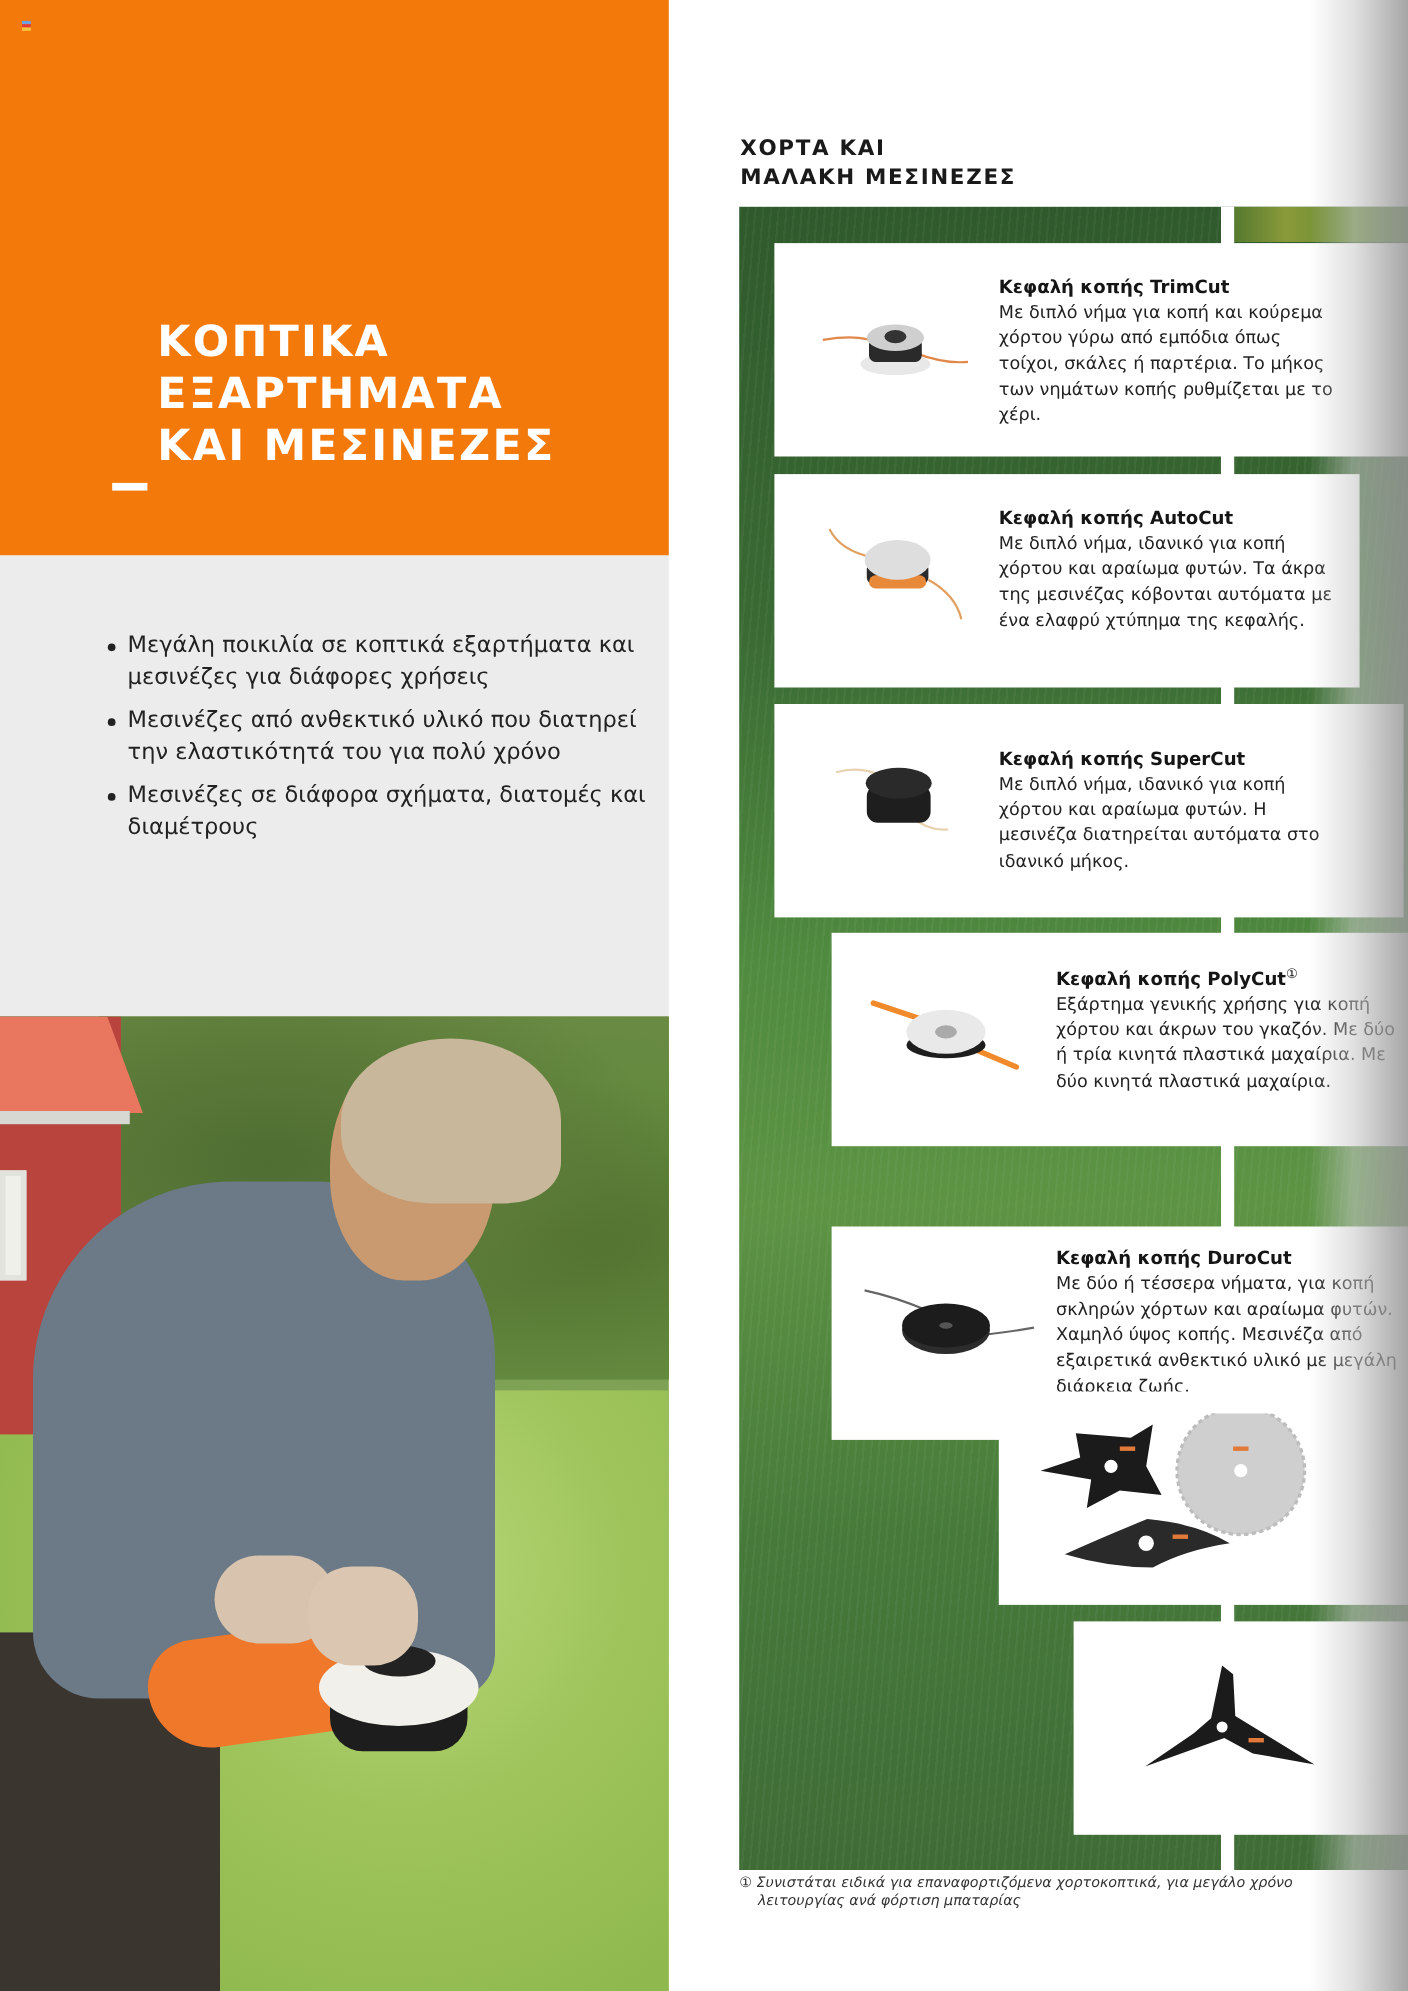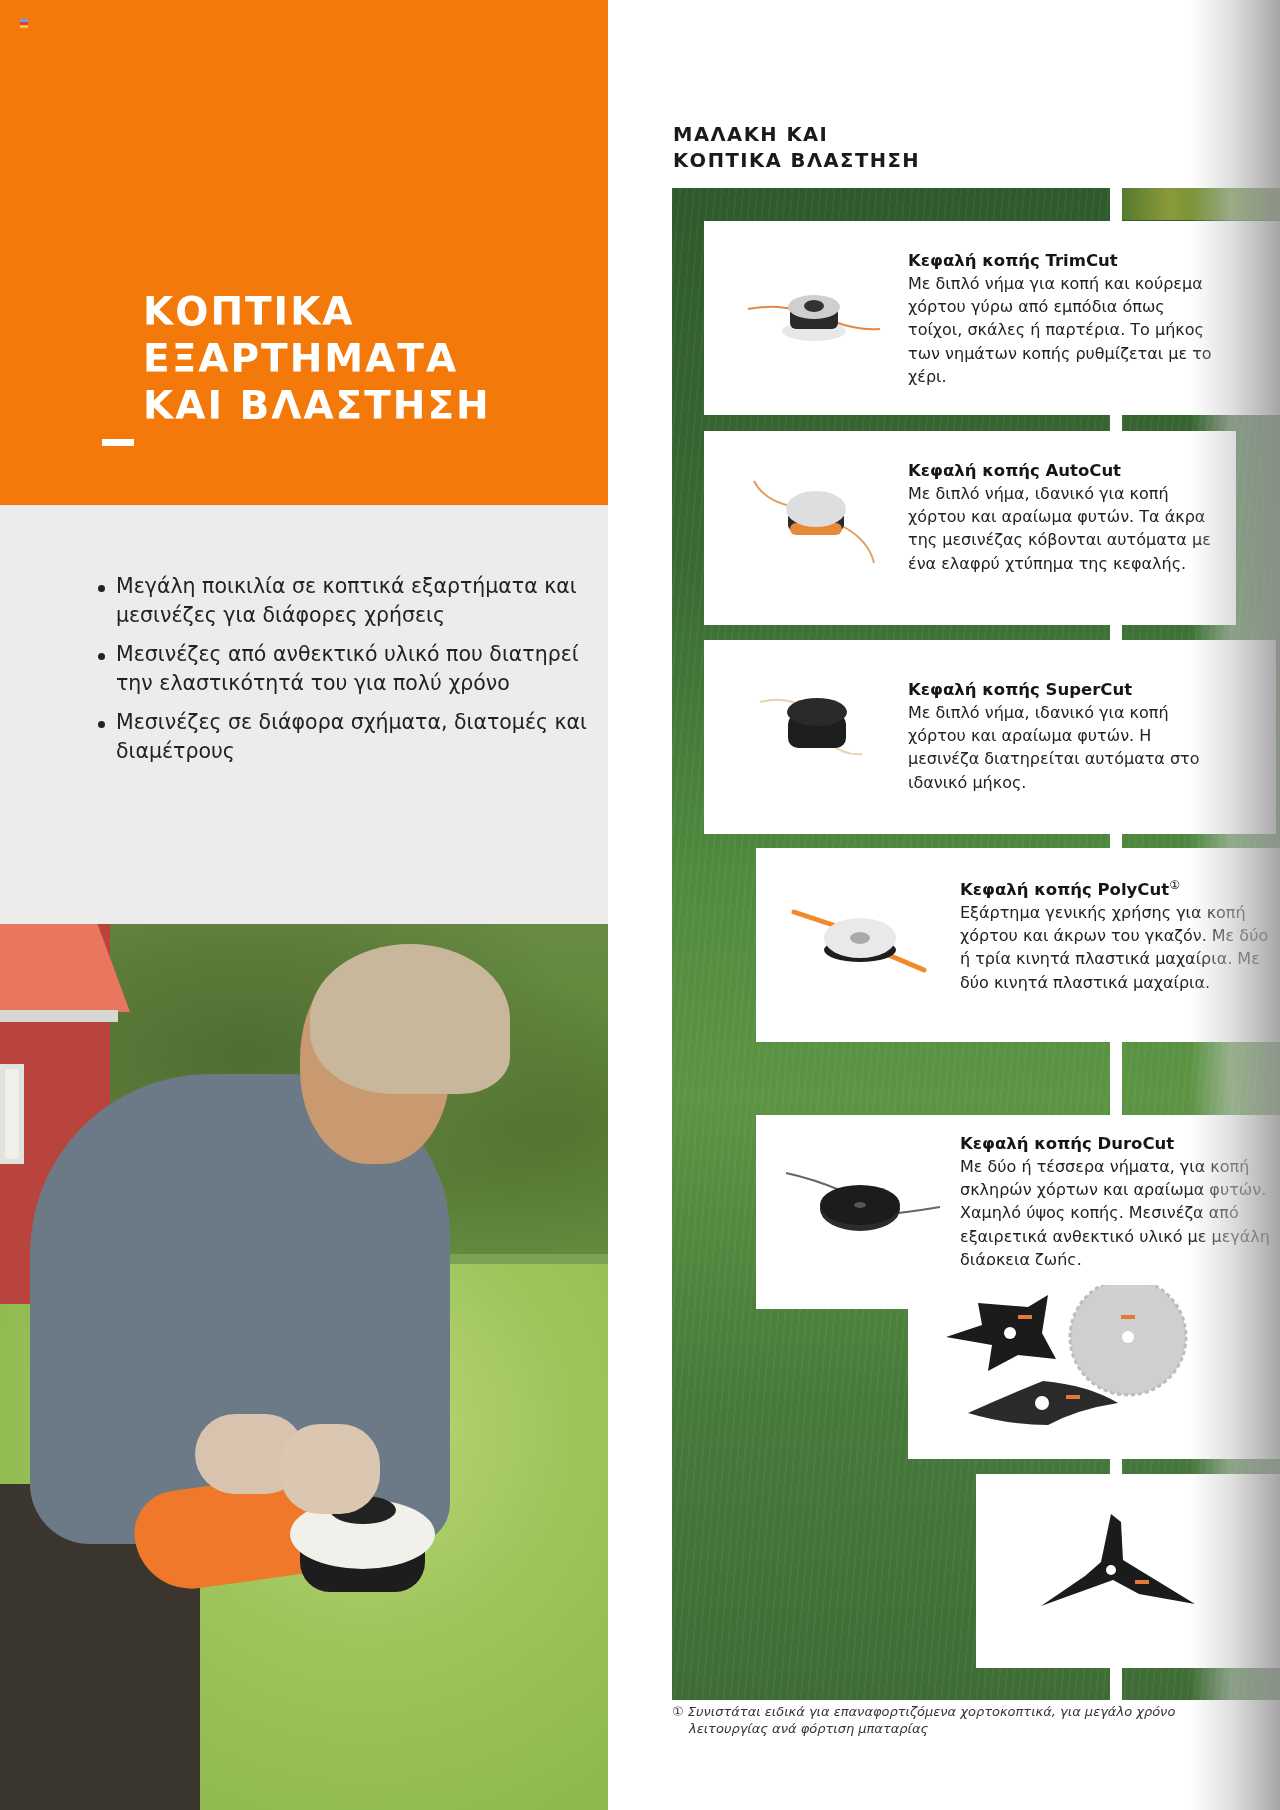--- a/index.html
+++ b/index.html
@@ -76,21 +76,21 @@
 <div class="left">
   <div class="orange">
     <div class="flag">
       <span style="background:#6fa0e0"></span>
       <span style="background:#e03a3a"></span>
       <span style="background:#f5c542"></span>
     </div>
     <div class="hero-title">
       <div>ΚΟΠΤΙΚΑ</div>
       <div>ΕΞΑΡΤΗΜΑΤΑ</div>
-      <div>ΚΑΙ ΒΛΑΣΤΗΣΗ</div>
+      <div>ΚΑΙ ΜΕΣΙΝΕΖΕΣ</div>
     </div>
     <div class="hero-dash"></div>
   </div>
 
   <div class="gray">
   </div>
   <ul class="bullets">
     <li>Μεγάλη ποικιλία σε κοπτικά εξαρτήματα και μεσινέζες για διάφορες χρήσεις</li>
     <li>Μεσινέζες από ανθεκτικό υλικό που διατηρεί την ελαστικότητά του για πολύ χρόνο</li>
     <li>Μεσινέζες σε διάφορα σχήματα, διατομές και διαμέτρους</li>
@@ -110,22 +110,22 @@
     <div class="guard"></div>
     <div class="spool-b"></div>
     <div class="spool"></div>
     <div class="spool-top"></div>
     <div class="glove"></div>
     <div class="glove2"></div>
   </div>
 </div>
 
 <div class="section-title">
-  <div>ΜΑΛΑΚΗ ΚΑΙ</div>
-  <div>ΚΟΠΤΙΚΑ ΒΛΑΣΤΗΣΗ</div>
+  <div>ΧΟΡΤΑ ΚΑΙ</div>
+  <div>ΜΑΛΑΚΗ ΜΕΣΙΝΕΖΕΣ</div>
 </div>
 
 <div class="grass"></div>
 <div class="grass-flowers"></div>
 <div class="gap-col" style="top:188px;height:1512px;"></div>
 
 <div class="card" style="left:704px;top:221px;width:576px;height:194px;">
   <svg class="thumb" style="left:40px;top:60px;" width="140" height="70" viewBox="0 0 140 70">
     <ellipse cx="70" cy="50" rx="32" ry="10" fill="#e8e8e8"></ellipse>
     <path d="M4 28 Q40 22 56 32" stroke="#e0894a" stroke-width="2" fill="none"></path>

